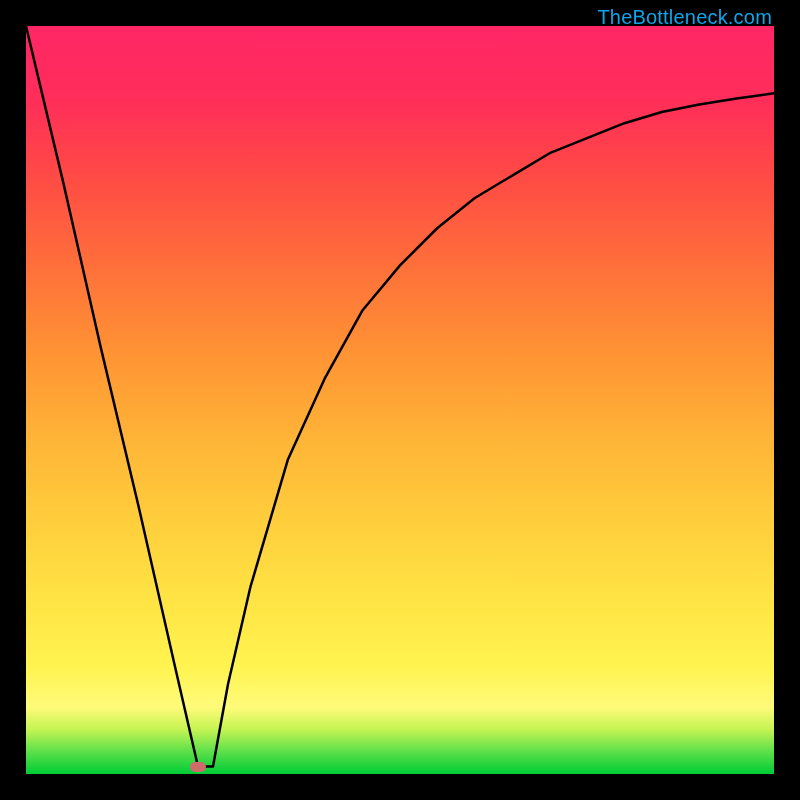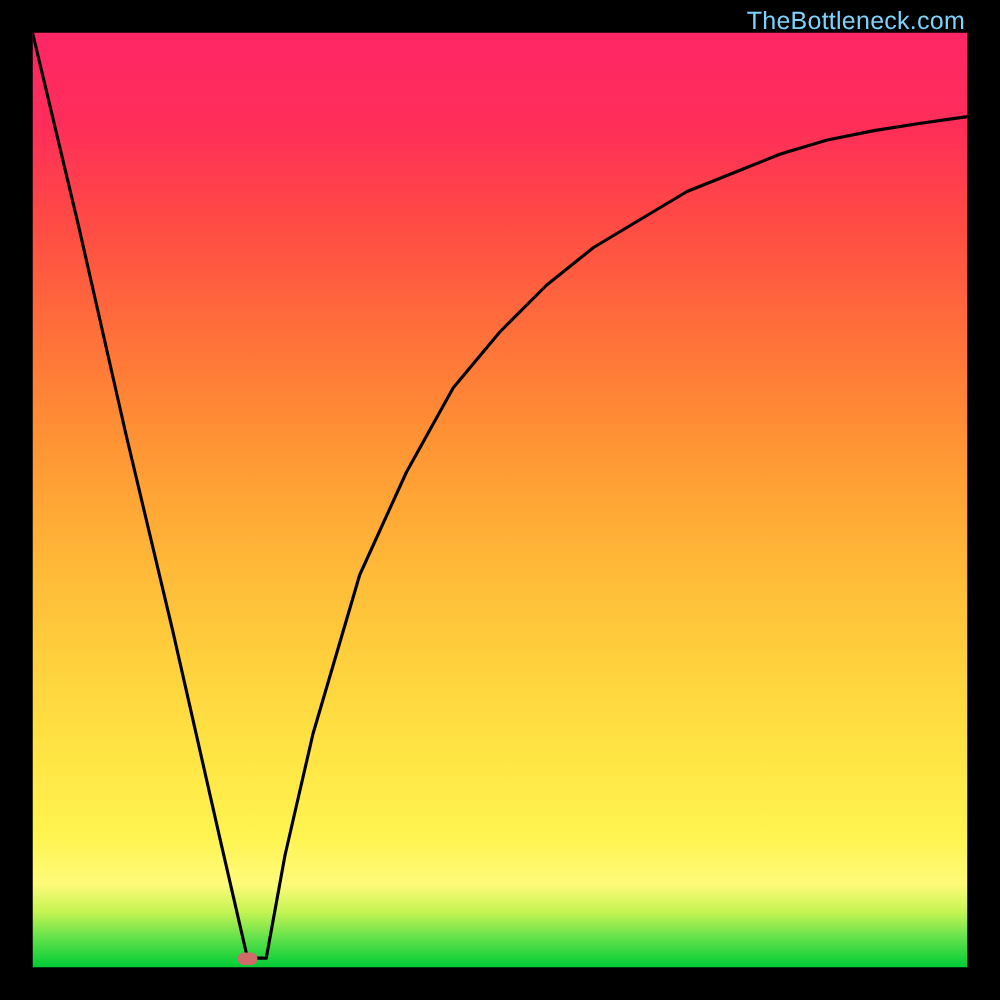--- a/index.html
+++ b/index.html
@@ -41,21 +41,21 @@
       #ff6f3a 68%,
       #ff4a45 80%,
       #ff2e59 90%,
       #ff2666 100%
     );
   }
   .watermark {
     position: absolute;
     right: 28px;
     top: 6px;
-    color: #7dd3fc;
+    color: #0ea5e9;
     font-size: 20px;
     letter-spacing: 0.2px;
     font-weight: 400;
   }
   .marker {
     position: absolute;
     width: 16px;
     height: 10px;
     border-radius: 5px;
     background: #d06b6b;

